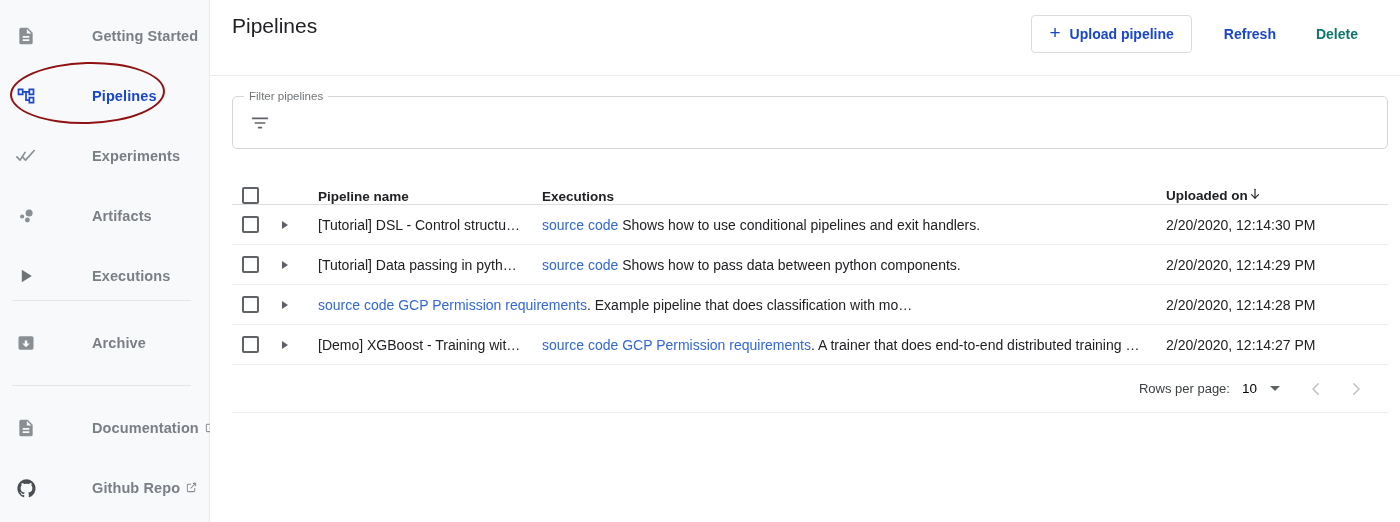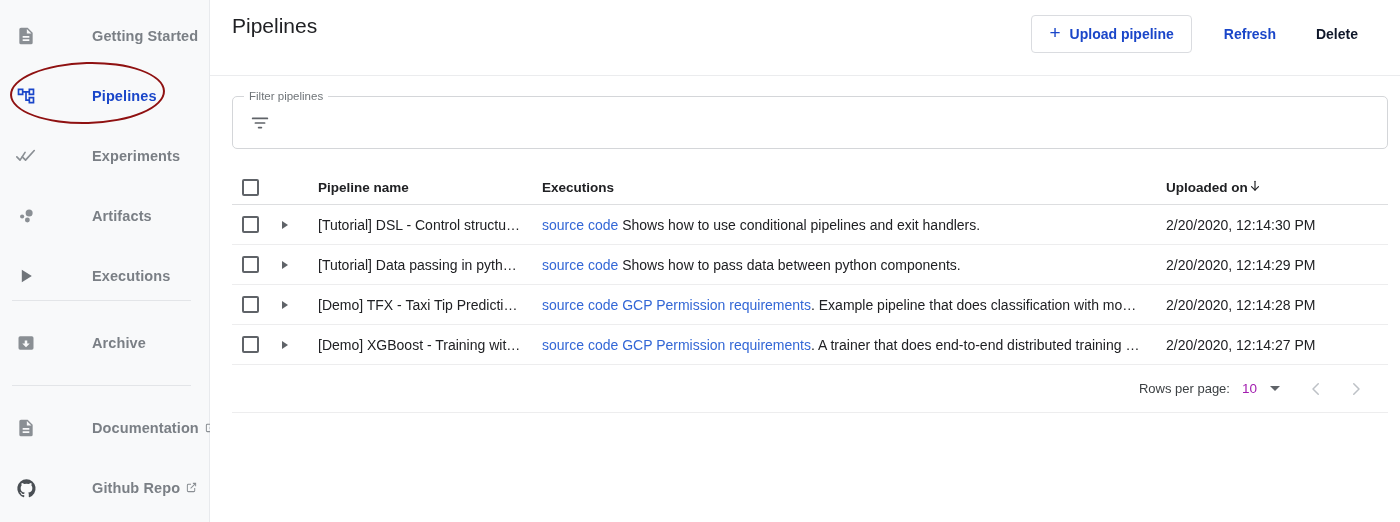--- a/index.html
+++ b/index.html
@@ -93,21 +93,21 @@
   }
   #upload-btn .plus { font-size: 19px; font-weight: normal; line-height: 1; margin-top: -2px; }
   .text-btn {
     height: 38px; padding: 0 16px;
     border: none; background: transparent;
     font-size: 14px; font-weight: bold;
     font-family: "Liberation Sans", sans-serif;
     cursor: pointer; white-space: nowrap;
   }
   #refresh-btn { color: #1a46c9; margin-left: 12px; }
-  #delete-btn { color: #0f172a; cursor: default; margin-left: 4px; }
+  #delete-btn { color: #0f766e; cursor: default; margin-left: 4px; }
 
   
   #filter-wrap { padding: 20px 12px 0 22px; }
   #filter-box {
     position: relative;
     height: 53px;
     border: 1px solid #d4d6d9;
     border-radius: 5px;
     display: flex; align-items: center;
     padding: 0 16px;
@@ -127,21 +127,21 @@
     margin-left: 10px;
   }
 
   
   #table { margin: 22px 12px 0 22px; }
   .trow {
     display: flex; align-items: center;
     border-bottom: 1px solid #ededee;
     height: 40px;
   }
-  #thead { height: 34px; border-bottom: 1px solid #dddee0; }
+  #thead { height: 34px; border-bottom: 1px solid #dddee0; align-items: flex-end; }
   .c-check { flex: 0 0 46px; display: flex; align-items: center; padding-left: 10px; }
   .c-exp   { flex: 0 0 40px; display: flex; align-items: center; }
   .c-name  { flex: 0 0 224px; overflow: hidden; }
   .c-desc  { flex: 1 1 auto; overflow: hidden; padding-right: 16px; }
   .c-date  { flex: 0 0 222px; }
   #thead .c-name, #thead .c-desc, #thead .c-date {
     font-size: 13.5px; font-weight: bold; color: #202124;
   }
   #thead .c-date { display: flex; align-items: center; }
   .cb {
@@ -173,21 +173,21 @@
 
   
   #tfoot {
     display: flex; align-items: center; justify-content: flex-end;
     height: 48px; gap: 0;
     padding-right: 12px;
     margin: 0 12px 0 22px;
     border-bottom: 1px solid #ededee;
   }
   #rpp-label { font-size: 13px; color: #3c4043; margin-right: 12px; }
-  #rpp-value { font-size: 13.5px; color: #a21caf; }
+  #rpp-value { font-size: 13.5px; color: #000000; }
   #rpp-caret {
     width: 0; height: 0;
     border-top: 5px solid #5f6368;
     border-left: 5px solid transparent;
     border-right: 5px solid transparent;
     margin-left: 13px; cursor: pointer;
   }
   .pager {
     width: 40px; height: 40px;
     display: flex; align-items: center; justify-content: center;
@@ -376,23 +376,20 @@
             <div class="c-desc"><span class="desc-txt"><span class="lnk">source code</span><span> Shows how to pass data between python components.</span></span></div>
             <div class="c-date"><span class="date-txt">2/20/2020, 12:14:29 PM</span></div>
           </div>
           <div class="trow">
             <div class="c-check">
               <span class="cb"></span>
             </div>
             <div class="c-exp">
               <span class="caret"></span>
             </div>
-            <div class="c-name">
-              <span class="name-txt">[Demo] TFX - Taxi Tip Predicti…</span>
-            </div>
             <div class="c-desc"><span class="desc-txt"><span class="lnk">source code</span> <span class="lnk">GCP Permission requirements</span><span>. Example pipeline that does classification with mo…</span></span></div>
             <div class="c-date"><span class="date-txt">2/20/2020, 12:14:28 PM</span></div>
           </div>
           <div class="trow">
             <div class="c-check">
               <span class="cb"></span>
             </div>
             <div class="c-exp">
               <span class="caret"></span>
             </div>

